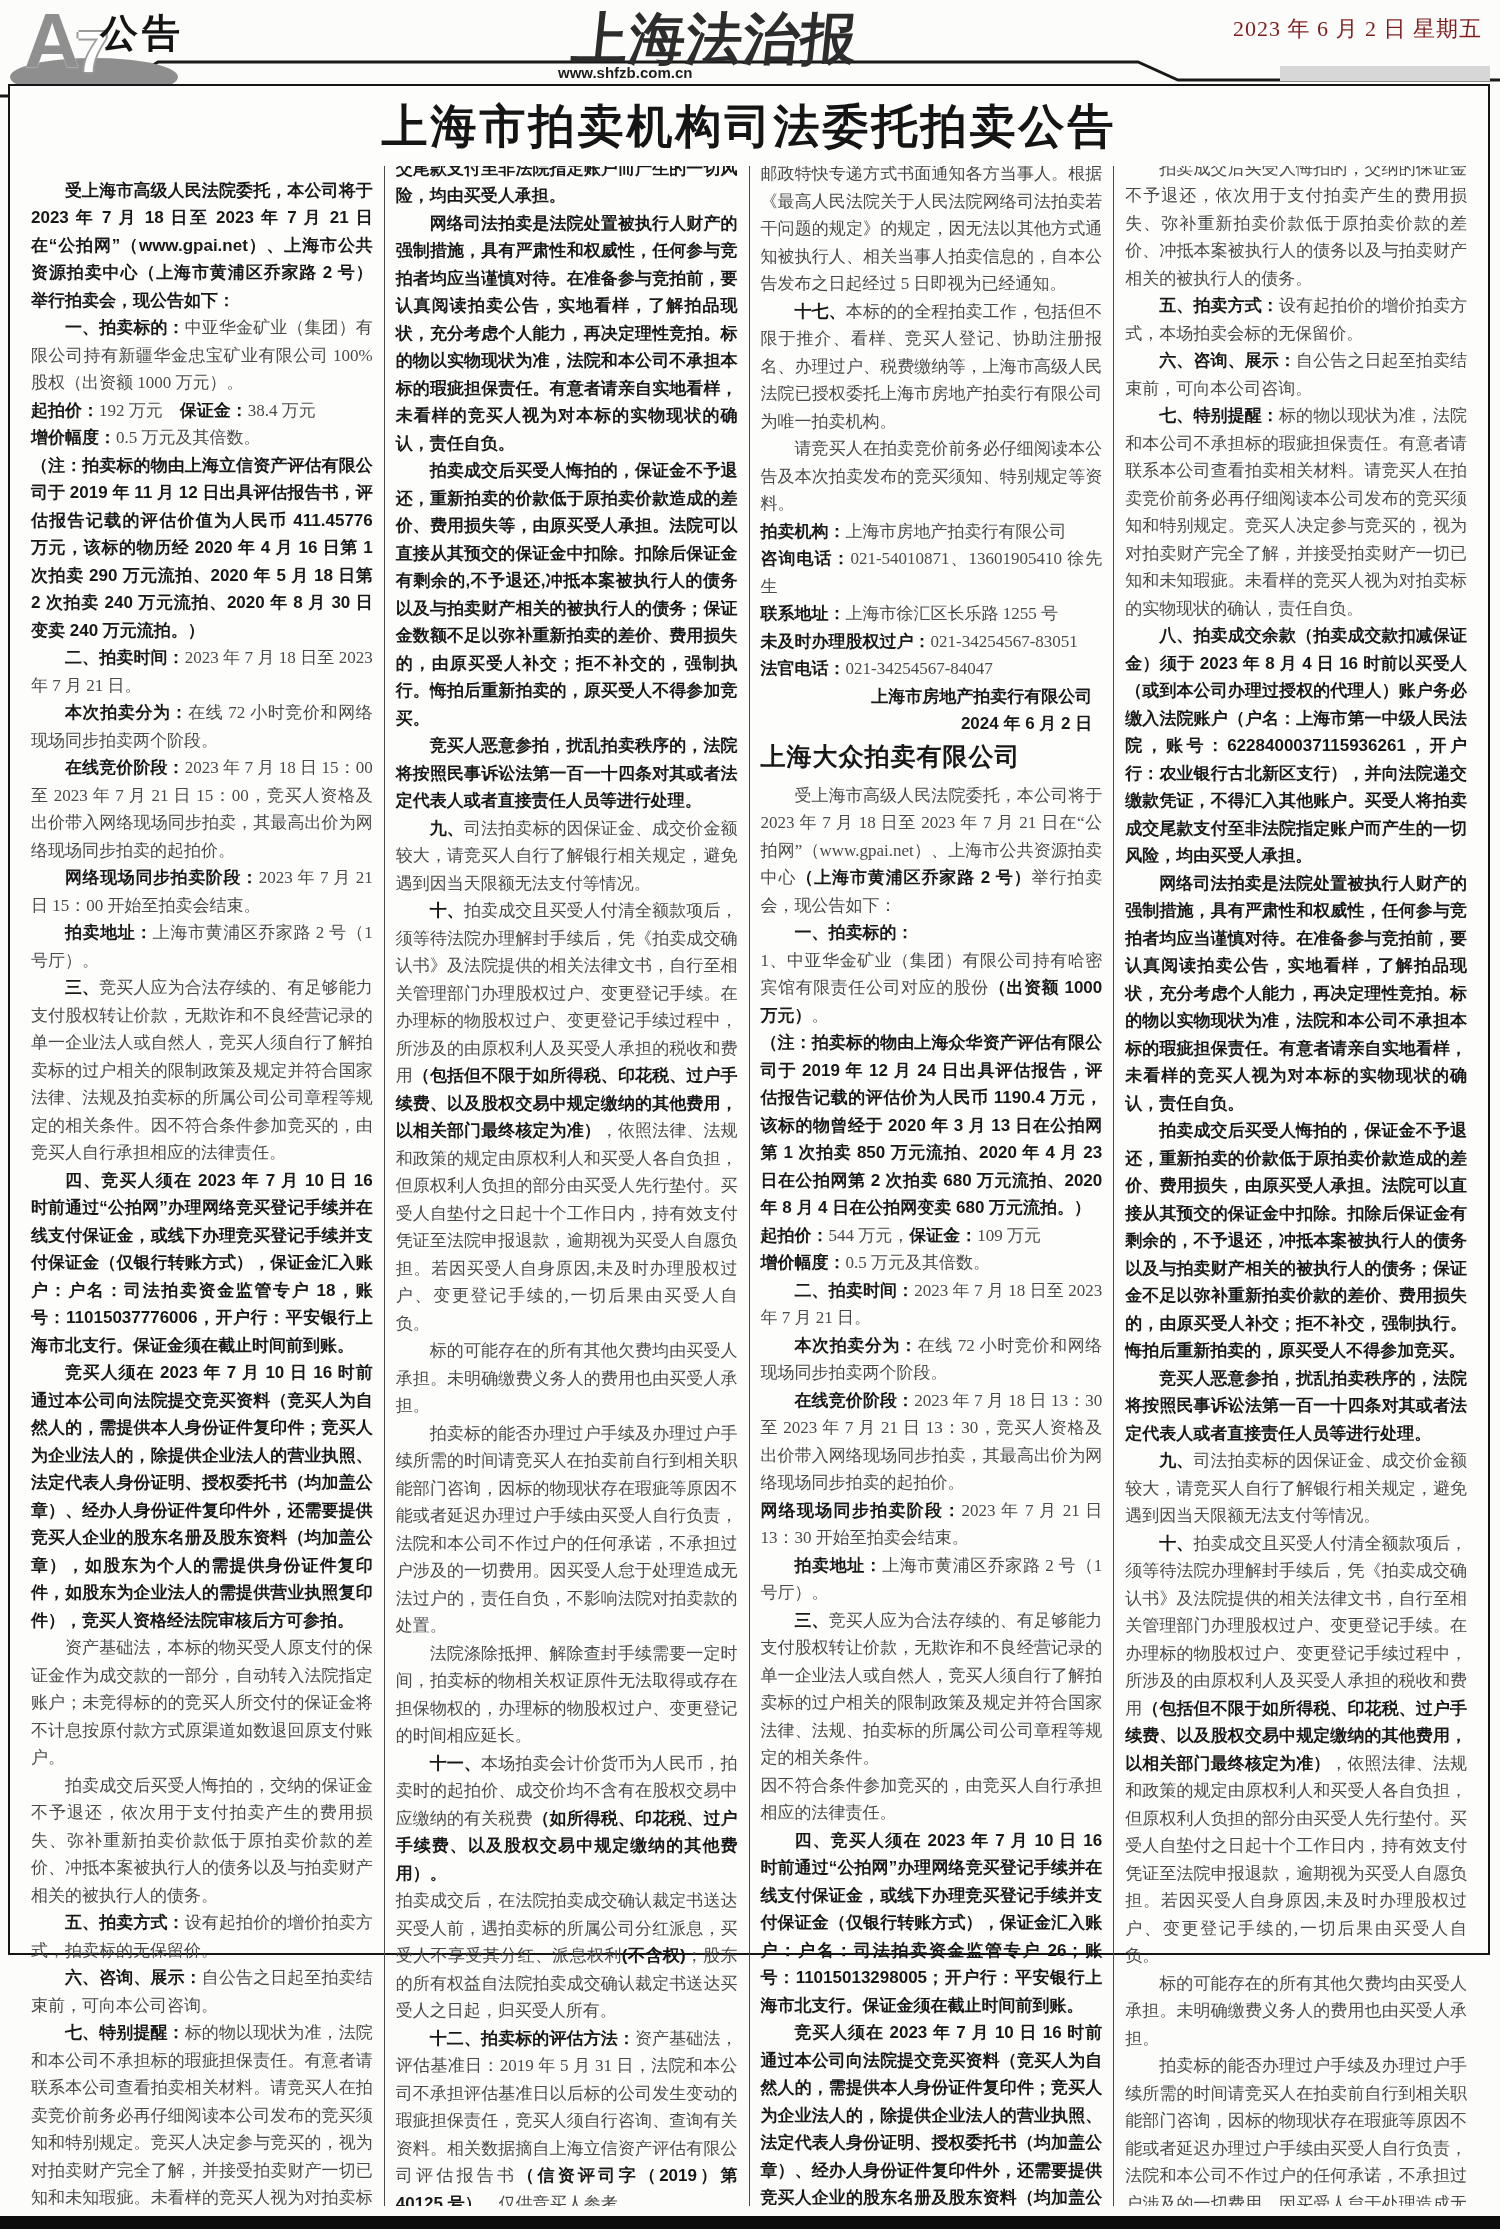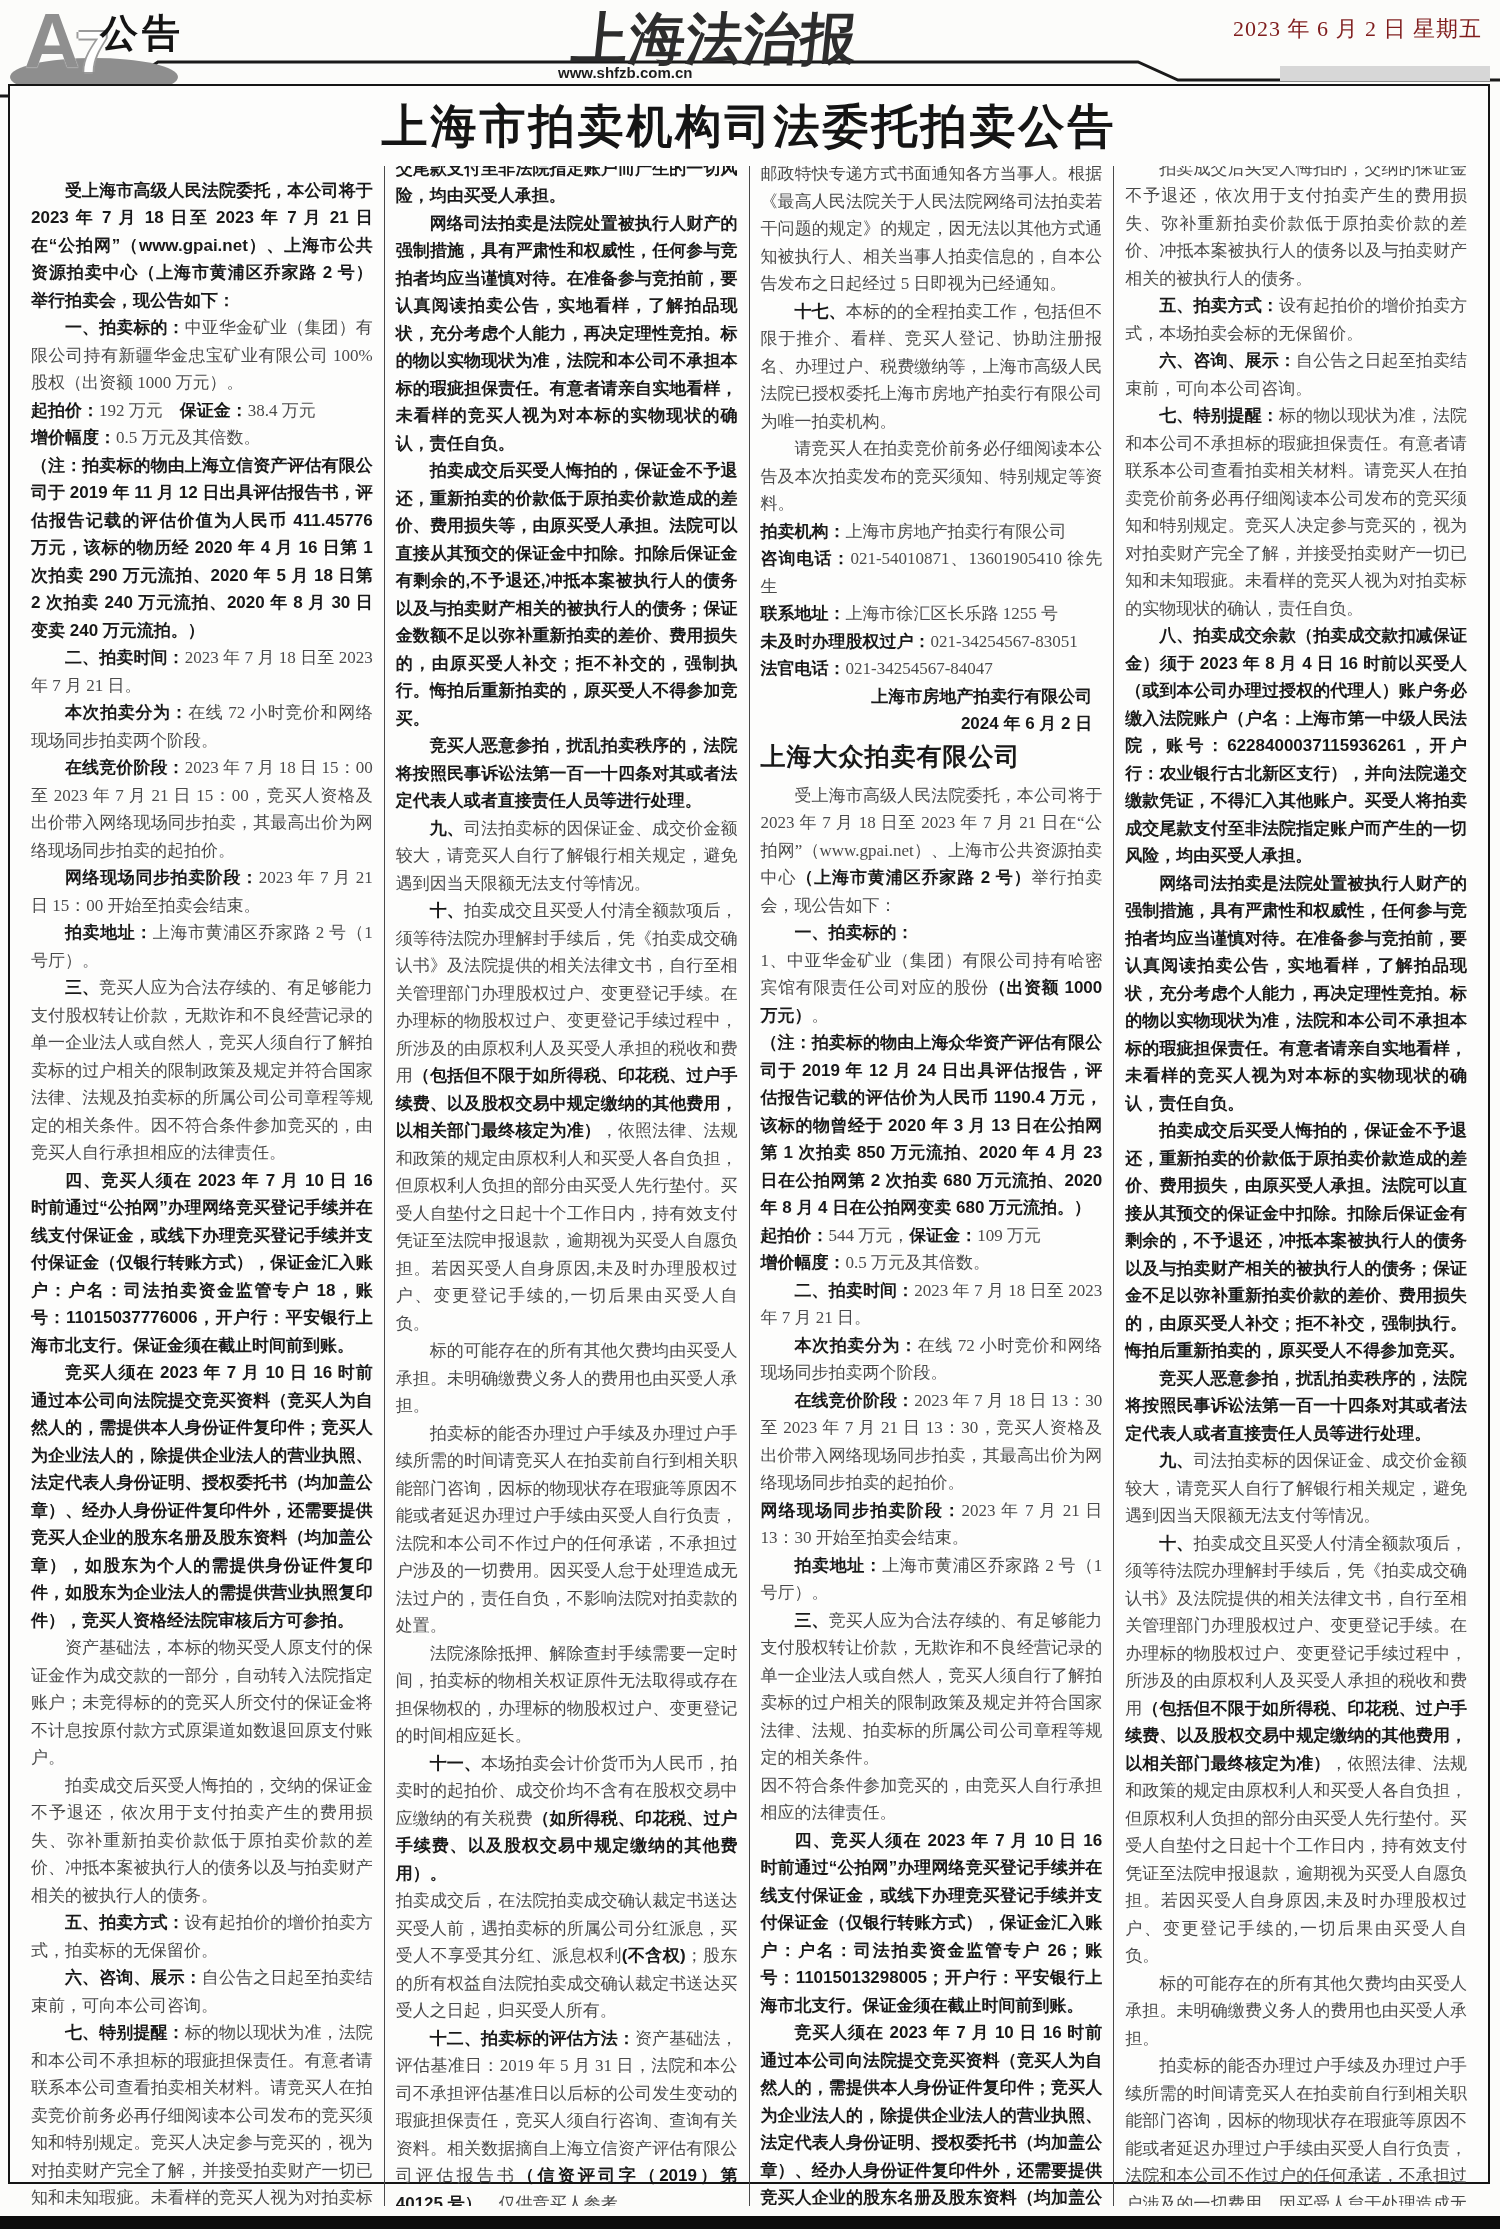--- a/index.html
+++ b/index.html
@@ -15,21 +15,21 @@
   .badge .bA{position:absolute;left:14px;top:-8px;font-family:"Liberation Sans",sans-serif;font-weight:900;font-size:78px;color:#8f8f8f;text-shadow:0 0 1px #fff;}
   .badge .b7{position:absolute;left:66px;top:14px;font-family:"Liberation Sans",sans-serif;font-weight:900;font-size:58px;color:#ffffff;text-shadow:-2px 0 #9a9a9a,2px 0 #9a9a9a,0 -2px #9a9a9a,0 2px #9a9a9a;}
   .sec{position:absolute;left:100px;top:8px;font-family:Liberation Sans, sans-serif;font-weight:900;font-size:38px;color:#141414;letter-spacing:4px;}
   .masthead{position:absolute;left:555px;top:2px;width:320px;text-align:center;font-family:"DejaVu Serif",serif;font-weight:900;font-size:56px;color:#2d2d2d;transform:skewX(-6deg);letter-spacing:1px;}
   .website{position:absolute;left:558px;top:64px;font-family:"Liberation Sans",sans-serif;font-weight:700;font-size:15px;color:#1c1c1c;}
   .dateline{position:absolute;right:18px;top:14px;font-size:22px;color:#7f1d1d;letter-spacing:1px;}
   .graybar{position:absolute;right:10px;top:66px;width:210px;height:15px;background:#d7d7d7;}
   .rule{position:absolute;left:0;top:0;width:1500px;height:100px;pointer-events:none;}
   
   .box{
-    position:absolute;left:8px;top:84px;width:1482px;height:2100px;
+    position:absolute;left:8px;top:84px;width:1482px;height:1871px;
     border:2px solid #151515;box-sizing:border-box;background:#fdfdfc;
     padding:8px 10px 19px 10px;
   }
   .title{margin:2px 0 8px 0;text-align:center;font-family:"Liberation Sans","DejaVu Sans",sans-serif;font-weight:900;font-size:46px;color:#151515;letter-spacing:3px;}
   .cols{display:flex;height:2040px;overflow:hidden;align-items:center;}
   .col{flex:1 1 0;padding:0 11px;overflow:hidden;display:flex;flex-direction:column;}
   .col + .col{border-left:1.5px solid #4a4a4a;}
   
   .blk{margin:0;font-size:17px;line-height:27.5px;text-align:justify;text-justify:inter-character;color:#4a4a4a;}
   .blk.p{text-indent:2em;}

